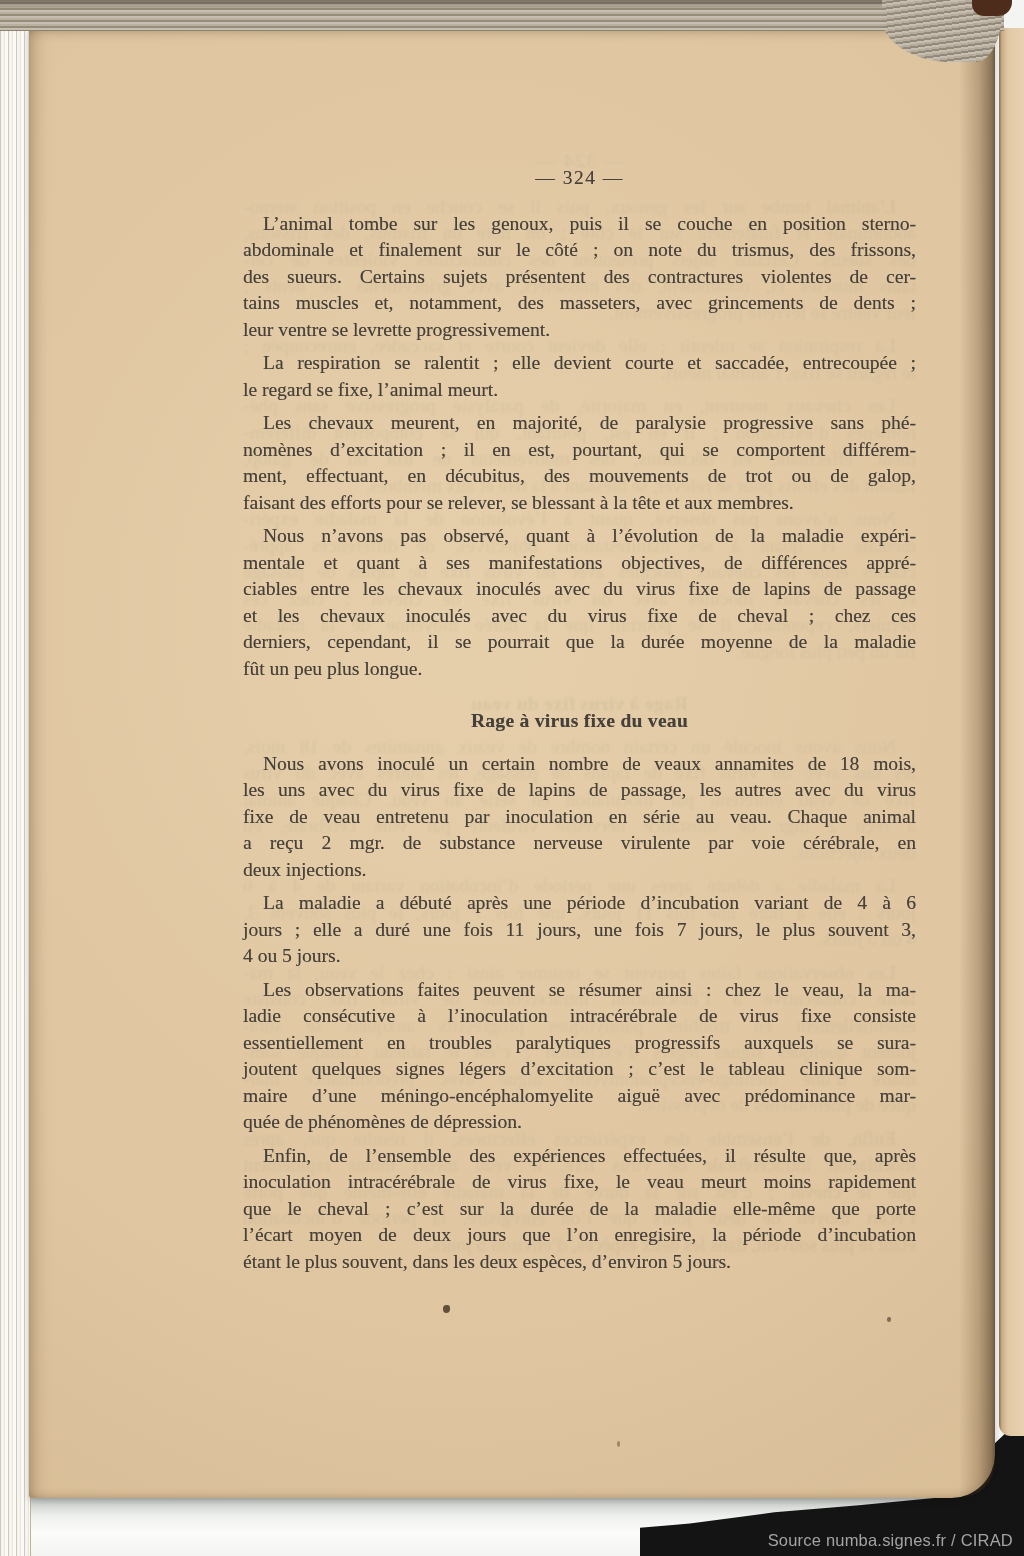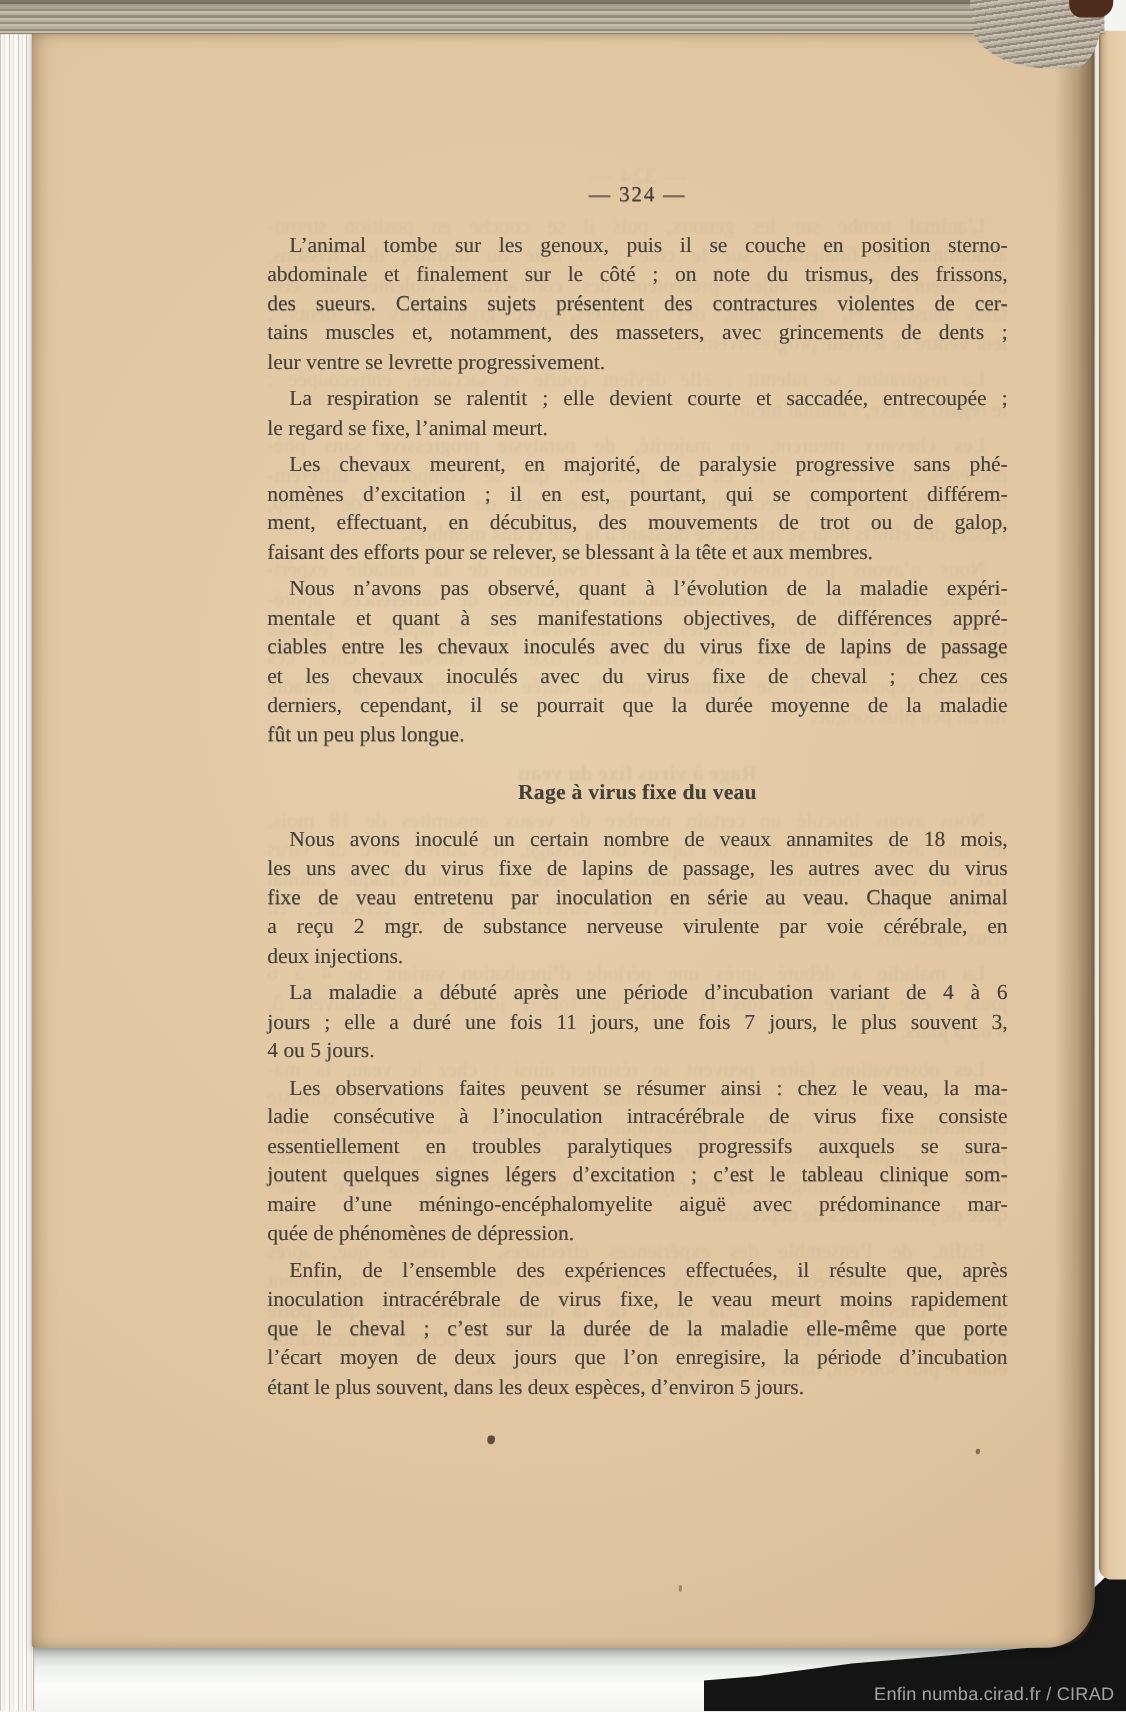--- a/index.html
+++ b/index.html
@@ -220,14 +220,14 @@
 
     <div class="speck s1"></div>
     <div class="speck s2"></div>
     <div class="speck s3"></div>
   </div>
 
   <div class="top-edges"></div>
   <div class="top-edges-curve"></div>
   <div class="spine-corner"></div>
 
-  <div class="source-label">Enfin numba.cirad.fr / CIRAD</div>
+  <div class="source-label">Source numba.signes.fr / CIRAD</div>
 </div>
 
 </body></html>

